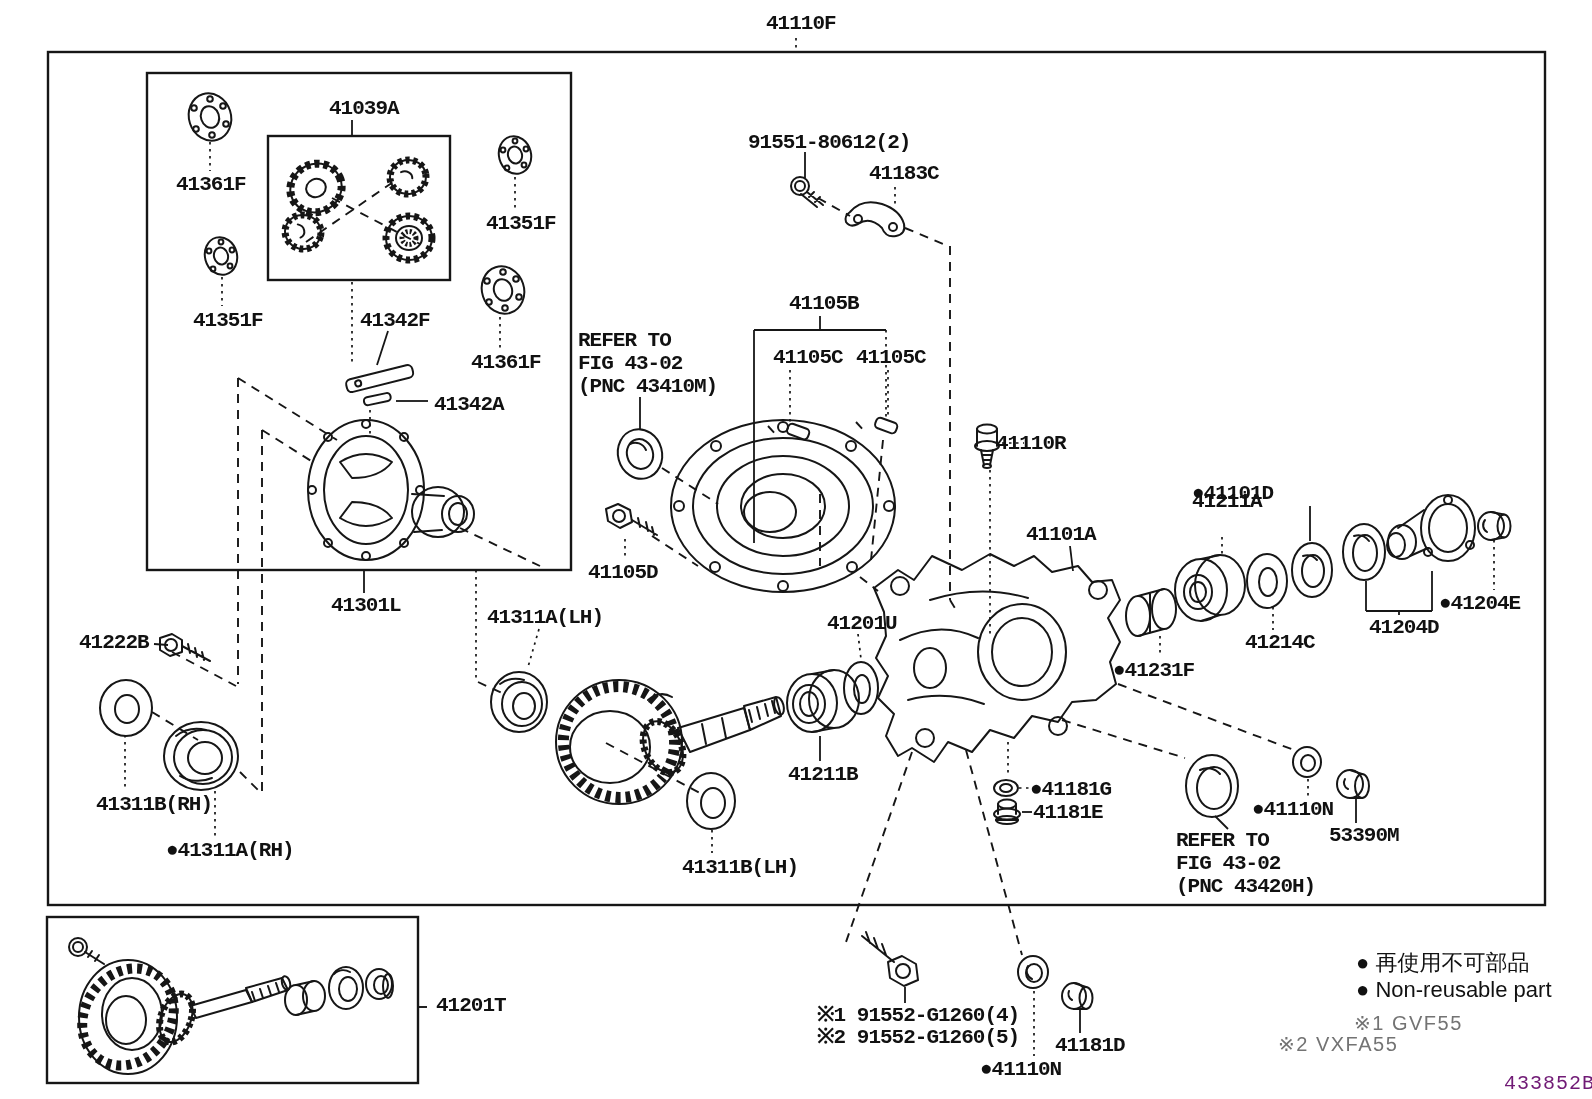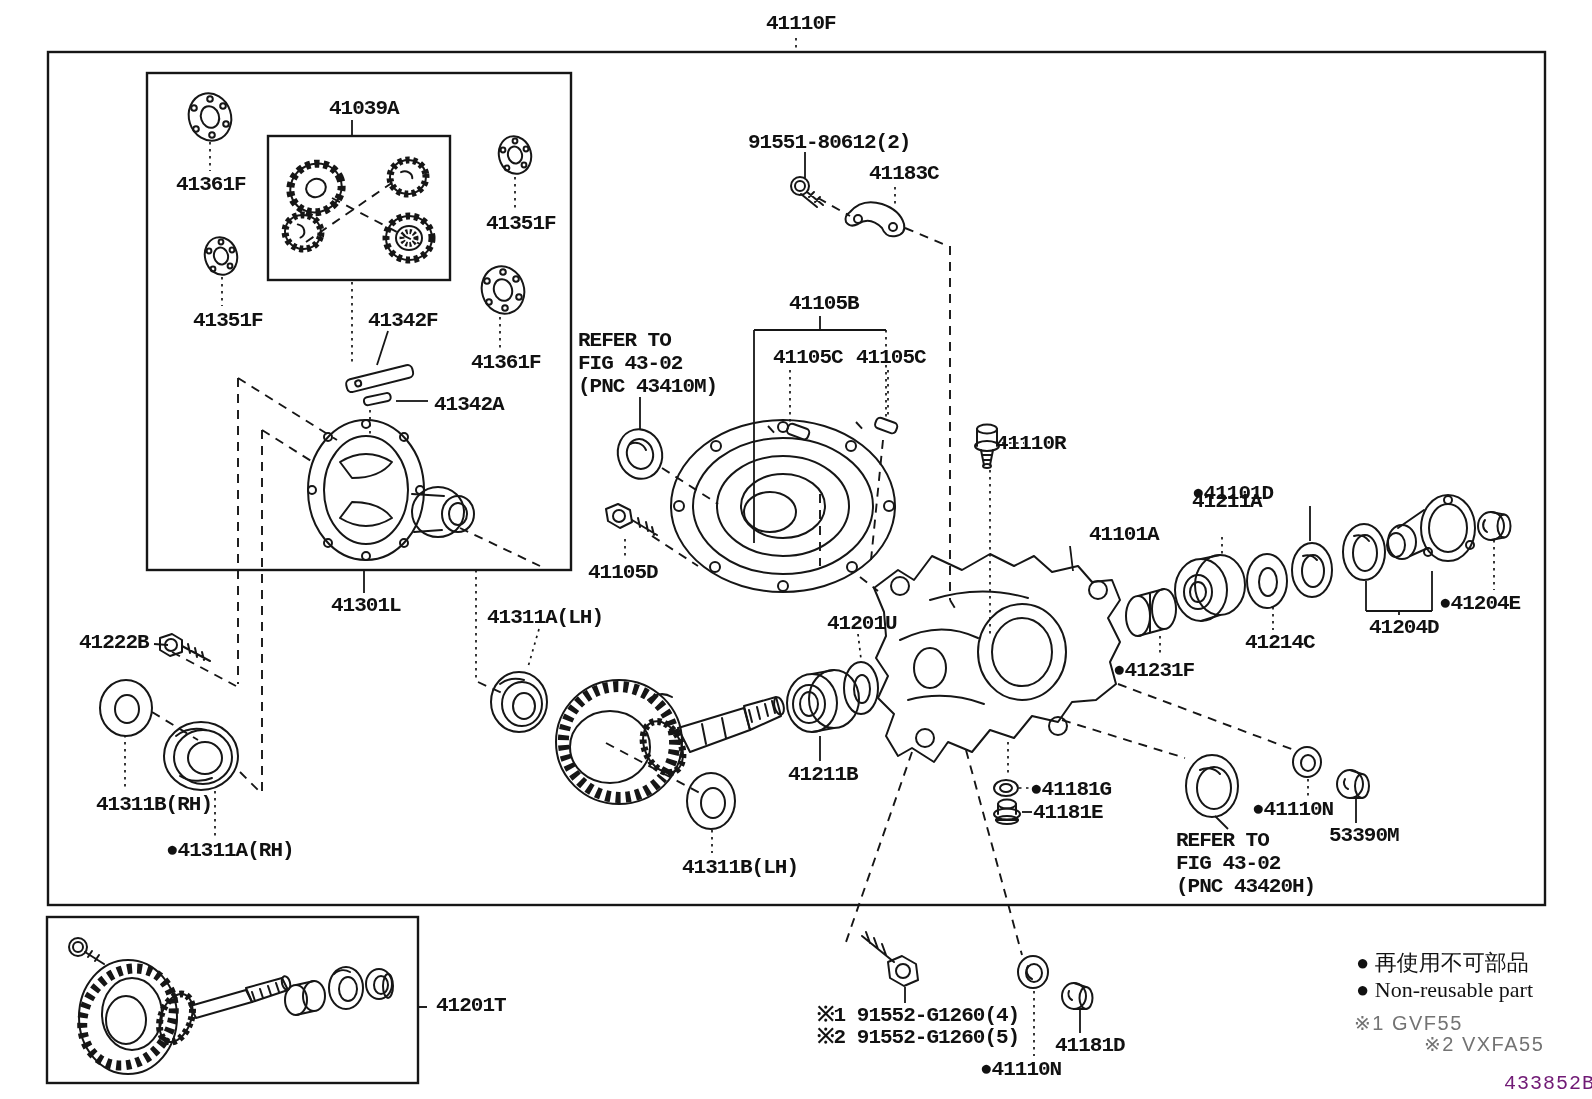--- a/index.html
+++ b/index.html
@@ -13,21 +13,21 @@
   .ln { stroke:#161616; stroke-width:1.8; fill:none; }
   .bx { stroke:#161616; stroke-width:2.4; fill:none; }
   .dt { stroke:#161616; stroke-width:1.7; fill:none; stroke-dasharray:2.5 4.5; }
   .dh { stroke:#161616; stroke-width:1.9; fill:none; stroke-dasharray:9 7; }
   .th { stroke:#161616; fill:none; }
   .lbl {
     position:absolute; font-weight:bold; font-size:21px; line-height:23px;
     color:#111; letter-spacing:-1px; white-space:pre-line;
   }
   .legend-line {
-    position:absolute; font-family:Liberation Serif, serif;
+    position:absolute; font-family:Liberation Sans, sans-serif;
     font-size:22px; color:#111; white-space:pre;
   }
   .note-line {
     position:absolute; font-family:"Liberation Sans","DejaVu Sans",sans-serif;
     font-size:20px; color:#737373; letter-spacing:1.5px; white-space:pre;
   }
   .figcode {
     position:absolute; font-family:Liberation Mono, monospace;
     font-size:20px; color:#701a75; letter-spacing:1px;
   }
@@ -460,33 +460,33 @@
     <ellipse class="s" cx="381" cy="985" rx="7" ry="9"></ellipse>
     <ellipse class="s" cx="388" cy="986" rx="5" ry="12"></ellipse>
   </g>
 </svg>
 
 <div class="lbl" style="left:766px;top:12px">41110F</div>
 <div class="lbl" style="left:329px;top:97px">41039A</div>
 <div class="lbl" style="left:176px;top:173px">41361F</div>
 <div class="lbl" style="left:486px;top:212px">41351F</div>
 <div class="lbl" style="left:193px;top:309px">41351F</div>
-<div class="lbl" style="left:368px;top:309px">41342F</div>
+<div class="lbl" style="left:360px;top:309px">41342F</div>
 <div class="lbl" style="left:471px;top:351px">41361F</div>
 <div class="lbl" style="left:434px;top:393px">41342A</div>
 <div class="lbl" style="left:748px;top:131px">91551-80612(2)</div>
 <div class="lbl" style="left:869px;top:162px">41183C</div>
 <div class="lbl" style="left:789px;top:292px">41105B</div>
 <div class="lbl" style="left:773px;top:346px">41105C</div>
 <div class="lbl" style="left:856px;top:346px">41105C</div>
 <div class="lbl" style="left:578px;top:329px">REFER TO
 FIG 43-02
 (PNC 43410M)</div>
 <div class="lbl" style="left:996px;top:432px">41110R</div>
-<div class="lbl" style="left:1089px;top:523px">41101A</div>
+<div class="lbl" style="left:1026px;top:523px">41101A</div>
 <div class="lbl" style="left:1192px;top:490px">41211A</div>
 <div class="lbl" style="left:1192px;top:482px">●41101D</div>
 <div class="lbl" style="left:588px;top:561px">41105D</div>
 <div class="lbl" style="left:331px;top:594px">41301L</div>
 <div class="lbl" style="left:487px;top:606px">41311A(LH)</div>
 <div class="lbl" style="left:827px;top:612px">41201U</div>
 <div class="lbl" style="left:1245px;top:631px">41214C</div>
 <div class="lbl" style="left:1113px;top:659px">●41231F</div>
 <div class="lbl" style="left:1369px;top:616px">41204D</div>
 <div class="lbl" style="left:1439px;top:592px">●41204E</div>
@@ -504,16 +504,16 @@
 <div class="lbl" style="left:1329px;top:824px">53390M</div>
 <div class="lbl" style="left:436px;top:994px">41201T</div>
 <div class="lbl" style="left:817px;top:1004px">※1 91552-G1260(4)</div>
 <div class="lbl" style="left:817px;top:1026px">※2 91552-G1260(5)</div>
 <div class="lbl" style="left:980px;top:1058px">●41110N</div>
 <div class="lbl" style="left:1055px;top:1034px">41181D</div>
 
 <div class="legend-line" style="left:1356px;top:948px">● 再使用不可部品</div>
 <div class="legend-line" style="left:1356px;top:977px">● Non-reusable part</div>
 <div class="note-line" style="left:1354px;top:1011px">※1 GVF55</div>
-<div class="note-line" style="left:1424px;top:1032px">※2 VXFA55</div>
+<div class="note-line" style="left:1278px;top:1032px">※2 VXFA55</div>
 <div class="figcode" style="left:1504px;top:1072px">433852B</div>
 
 </div>
 
 </body></html>

